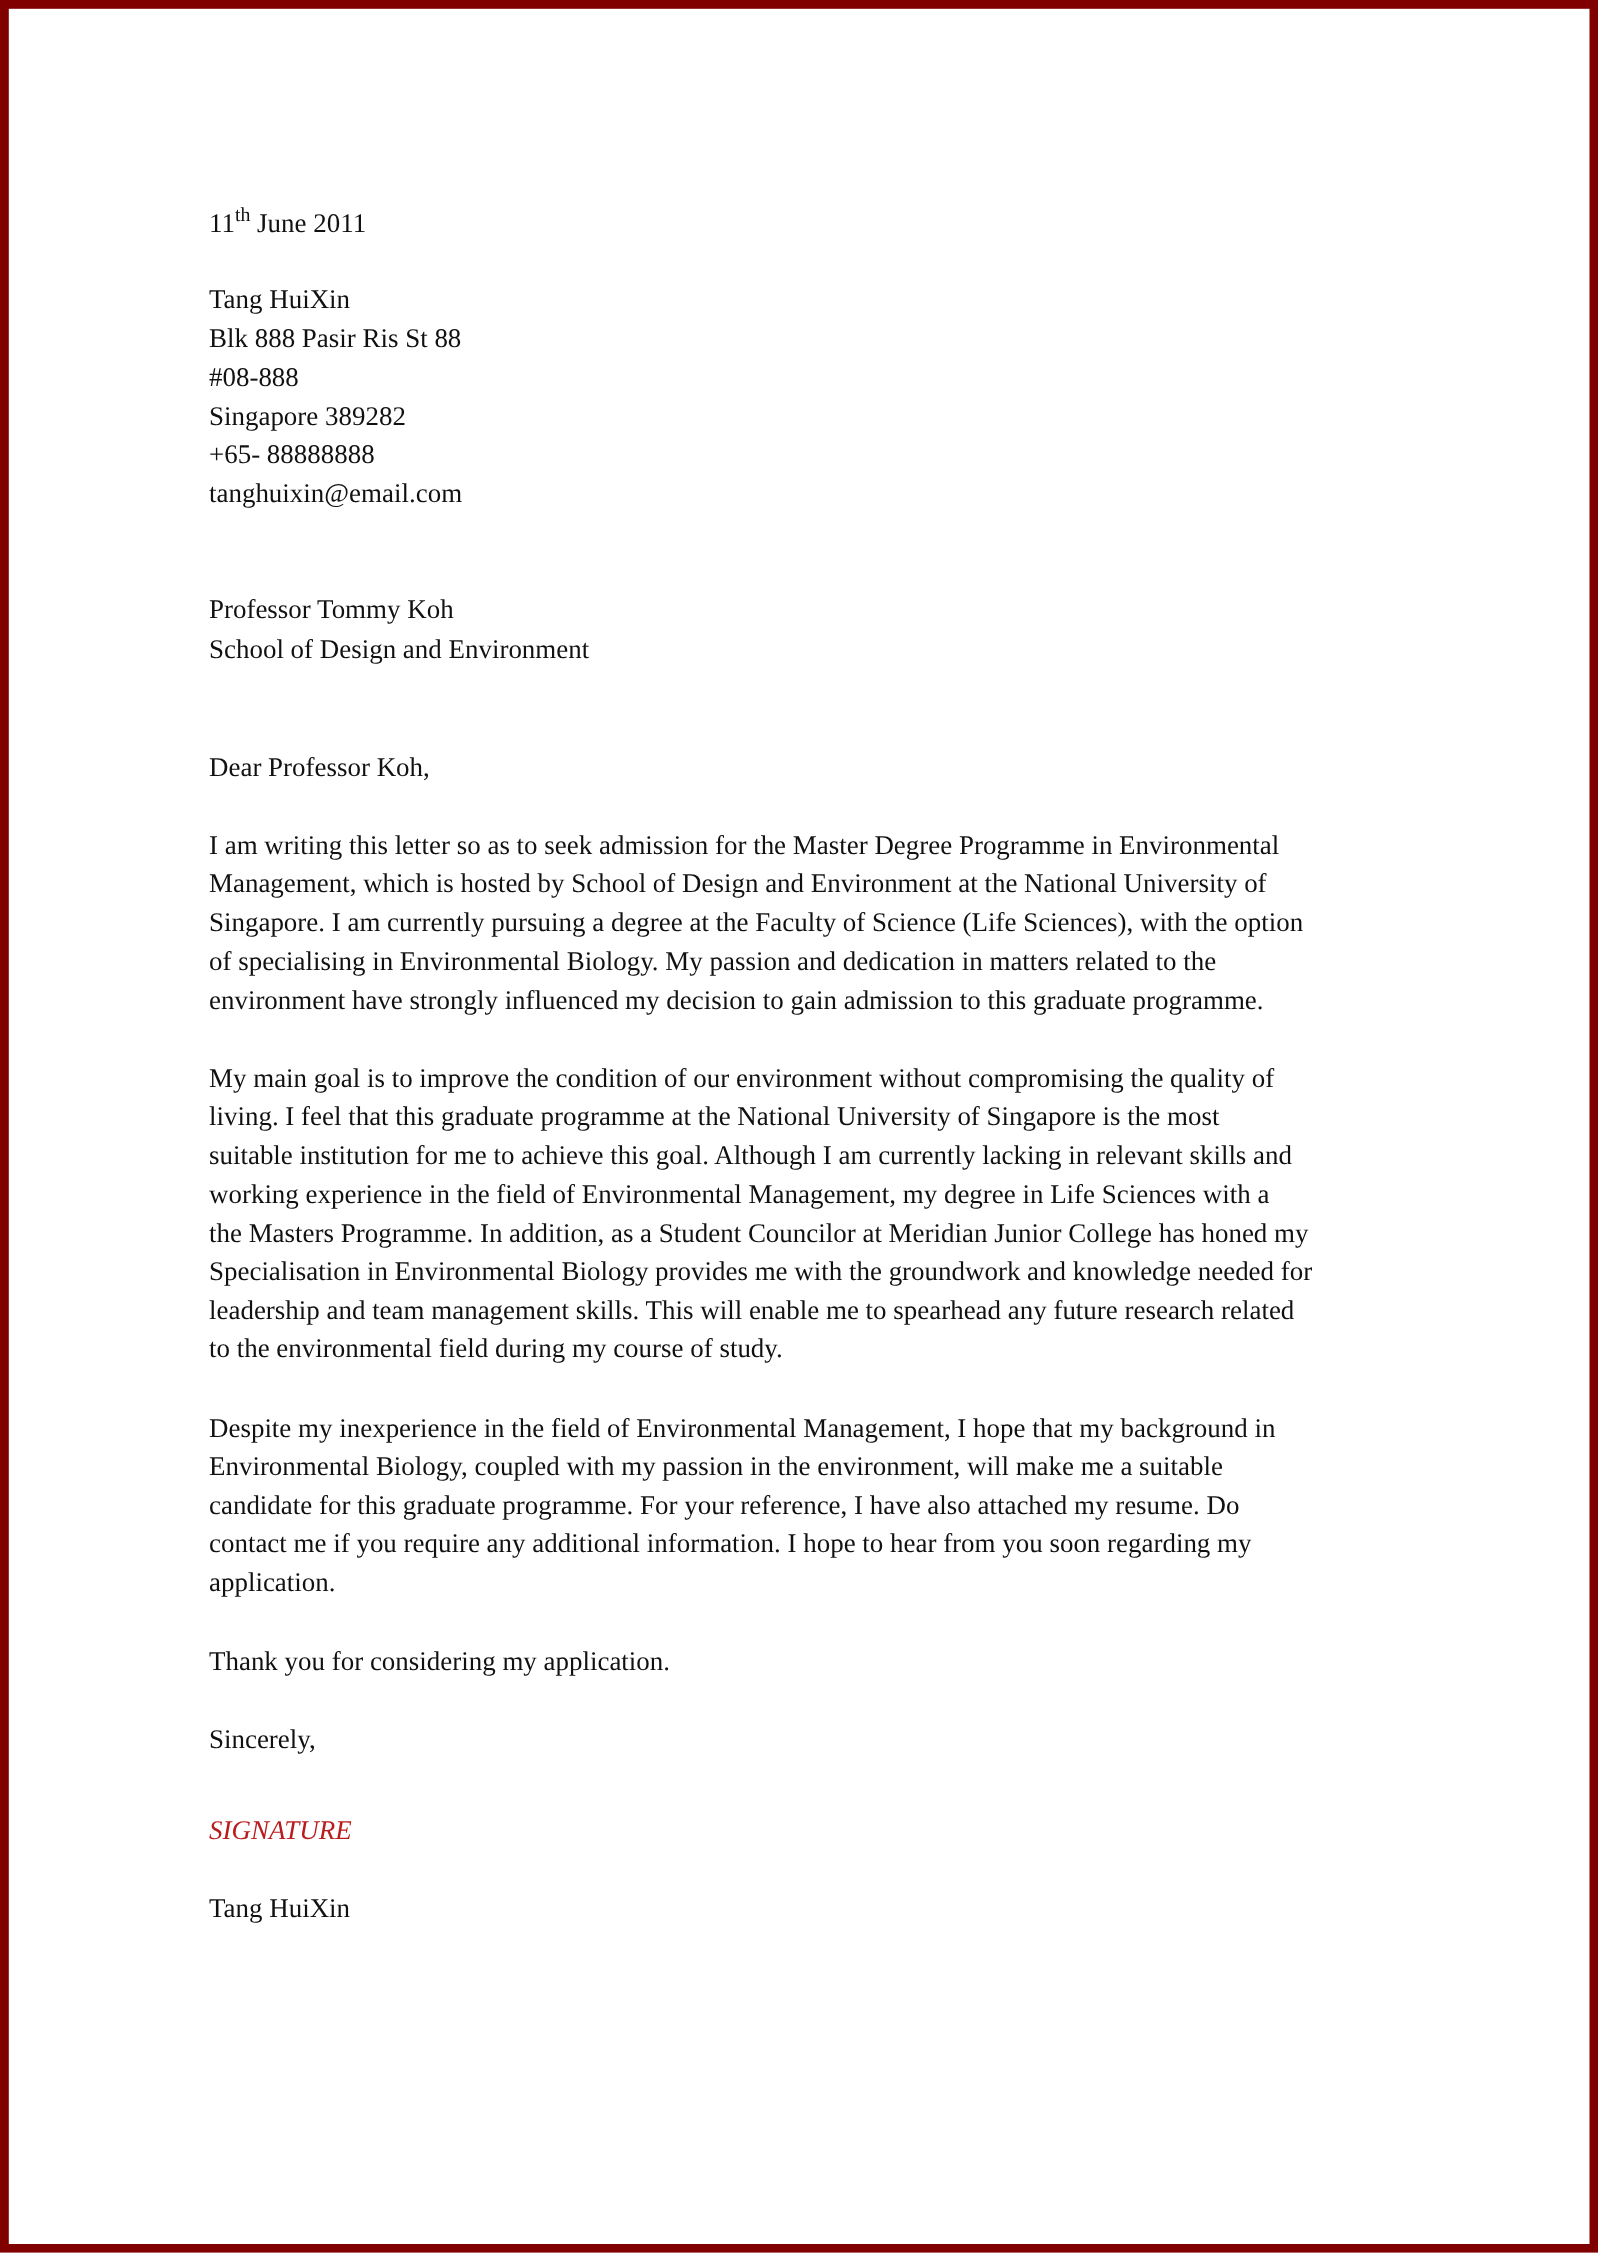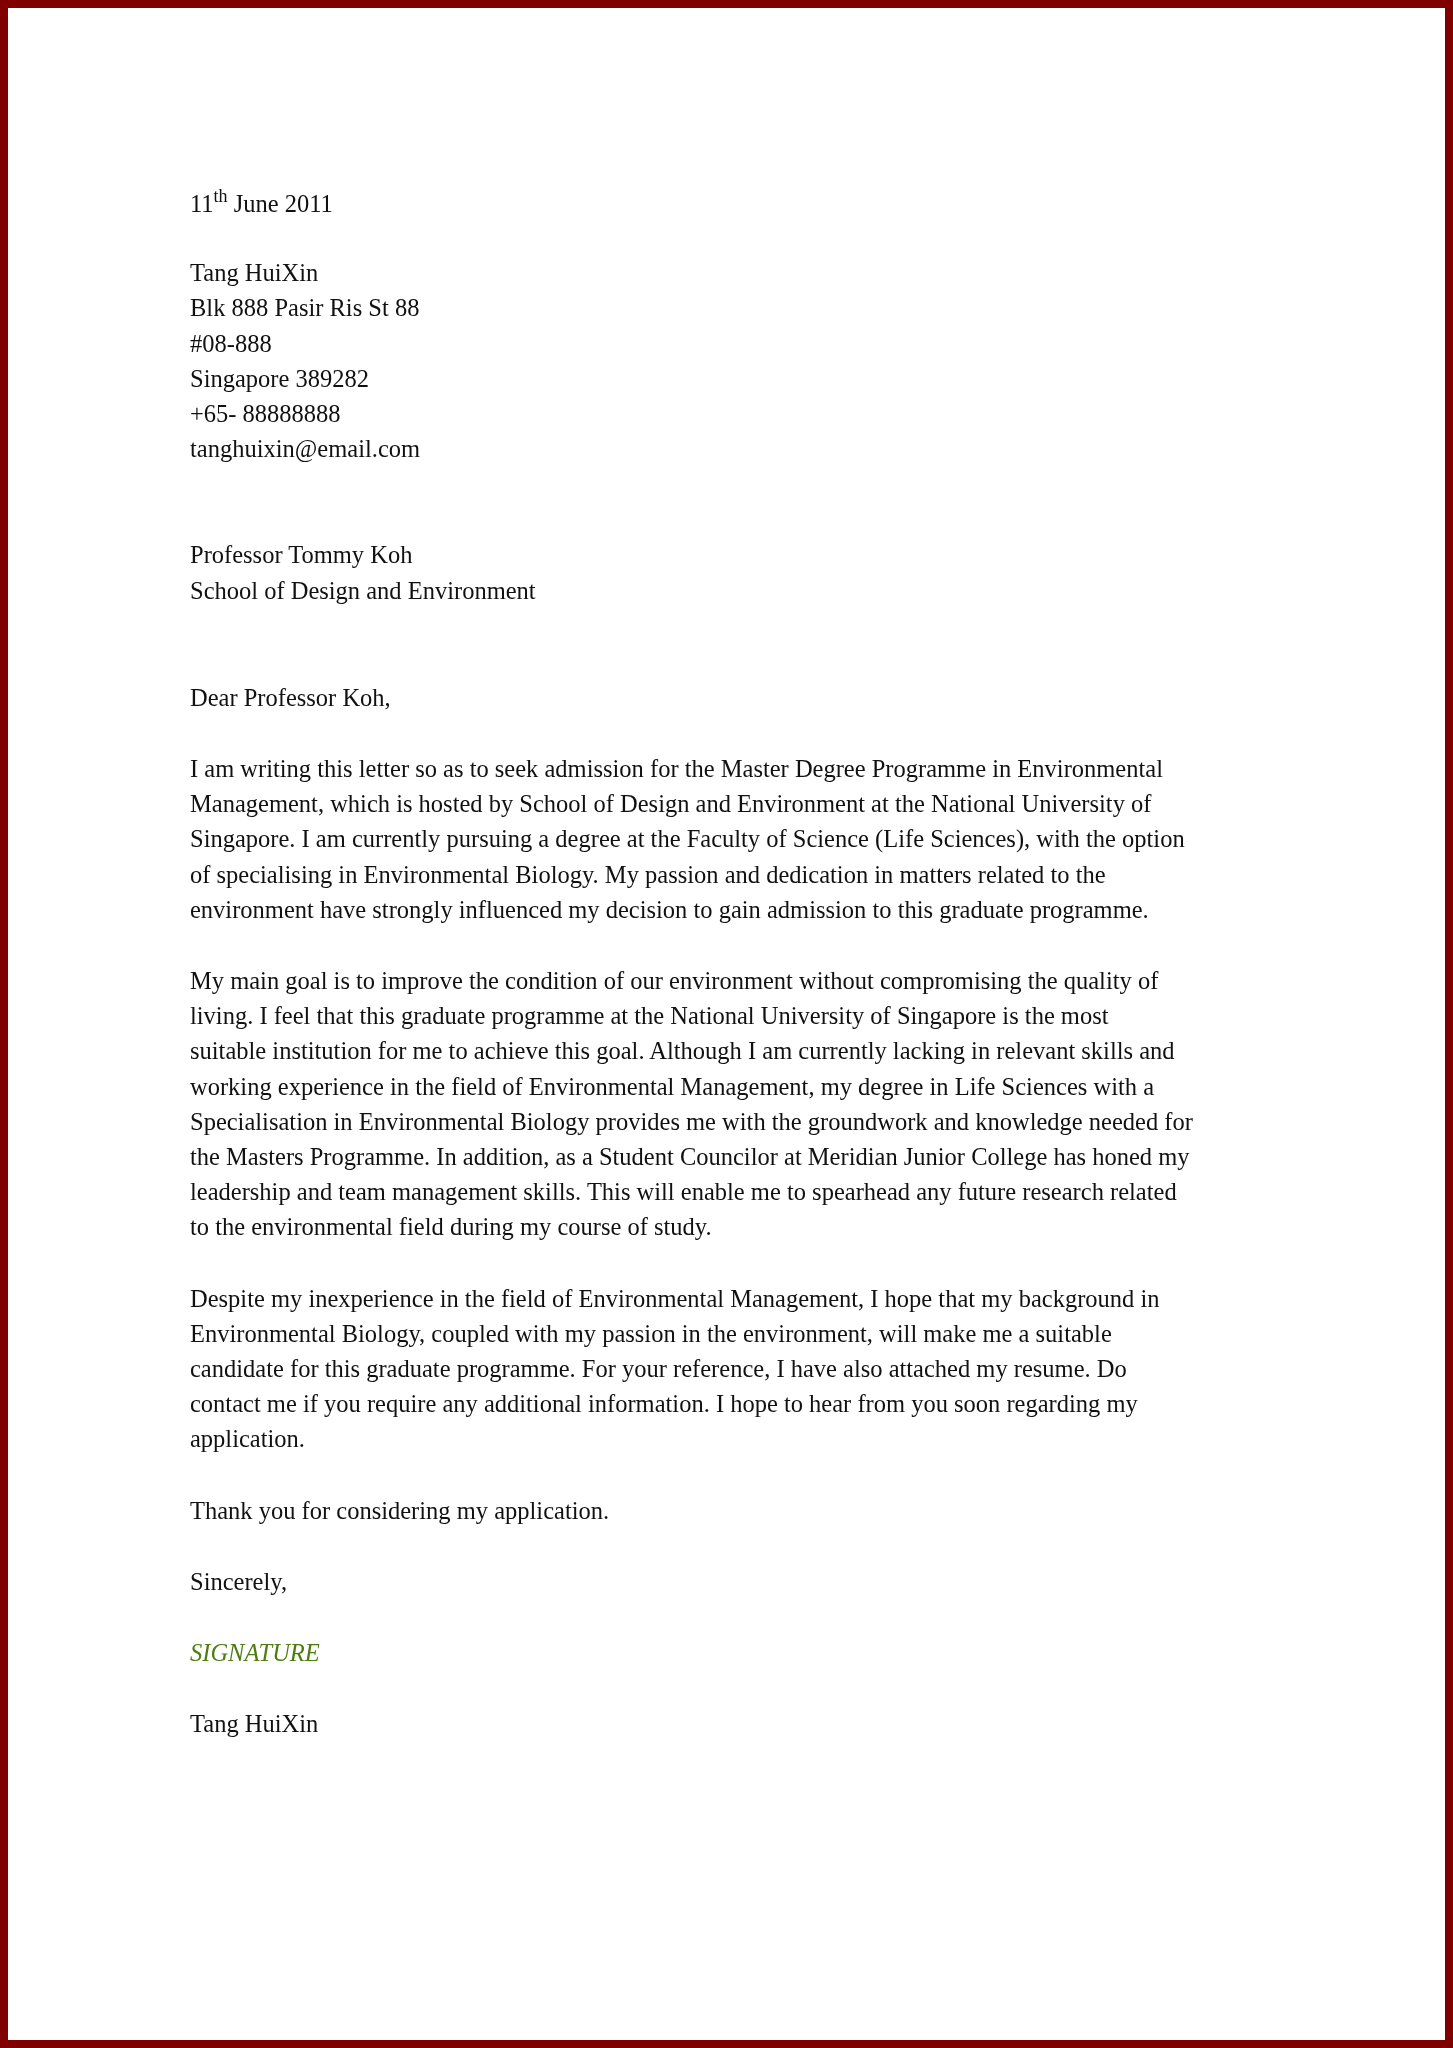--- a/index.html
+++ b/index.html
@@ -37,21 +37,22 @@
     sup.ordinal {
       font-size: 18px;
       line-height: 0;
       vertical-align: 10px;
     }
     .gap-date { height: 34px; }
     .gap-big { height: 71px; }
     .gap { height: 36px; }
     .sig {
       font-style: italic;
-      color: #4d7c0f;
+      color: #b91c1c;
+      margin-top: 12px;
     }
   </style>
 </head>
 <body>
 
 <div class="frame">
   <div class="letter">
 
     <div class="block">
       <span class="line">
@@ -96,22 +97,22 @@
       <span class="line">environment have strongly influenced my decision to gain admission to this graduate programme.</span>
     </div>
 
     <div class="gap"></div>
 
     <div class="block para">
       <span class="line">My main goal is to improve the condition of our environment without compromising the quality of</span>
       <span class="line">living.  I feel that this graduate programme at the National University of Singapore is the most</span>
       <span class="line">suitable institution for me to achieve this goal. Although I am currently lacking in relevant skills and</span>
       <span class="line">working experience in the field of Environmental Management, my degree in Life Sciences with a</span>
+      <span class="line">the Masters Programme. In addition, as a Student Councilor at Meridian Junior College has honed my</span>
       <span class="line">Specialisation in Environmental Biology provides me with the groundwork and knowledge needed for</span>
-      <span class="line">the Masters Programme. In addition, as a Student Councilor at Meridian Junior College has honed my</span>
       <span class="line">leadership and team management skills. This will enable me to spearhead any future research related</span>
       <span class="line">to the environmental field during my course of study.</span>
     </div>
 
     <div class="gap"></div>
 
     <div class="block para">
       <span class="line">Despite my inexperience in the field of Environmental Management, I hope that my background in</span>
       <span class="line">Environmental Biology, coupled with my passion in the environment, will make me a suitable</span>
       <span class="line">candidate for this graduate programme. For your reference, I have also attached my resume. Do</span>

